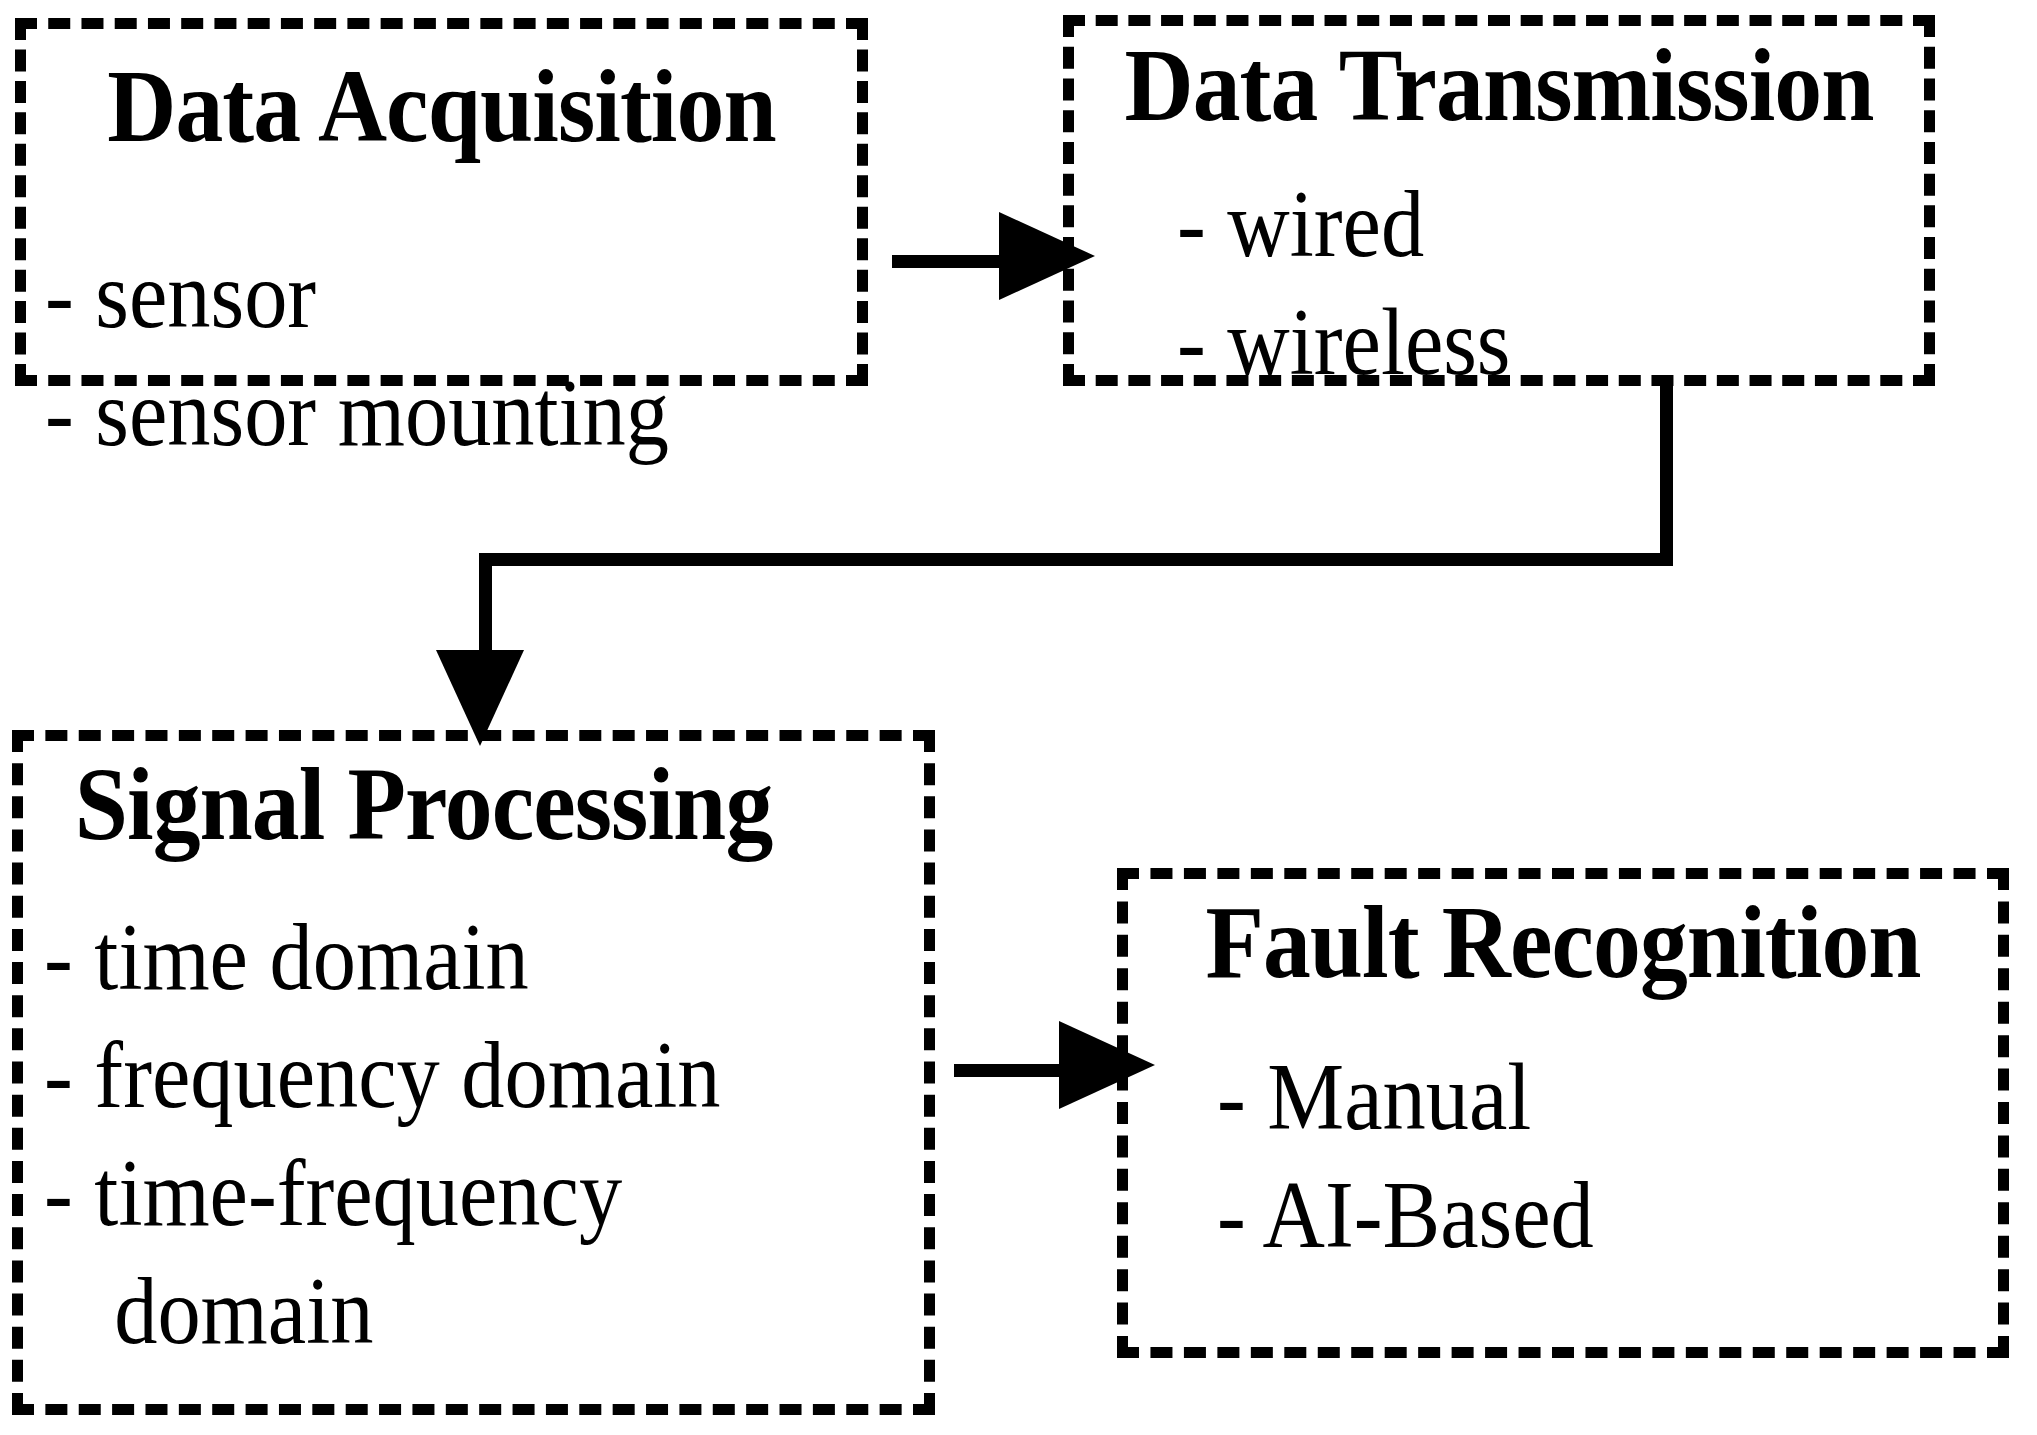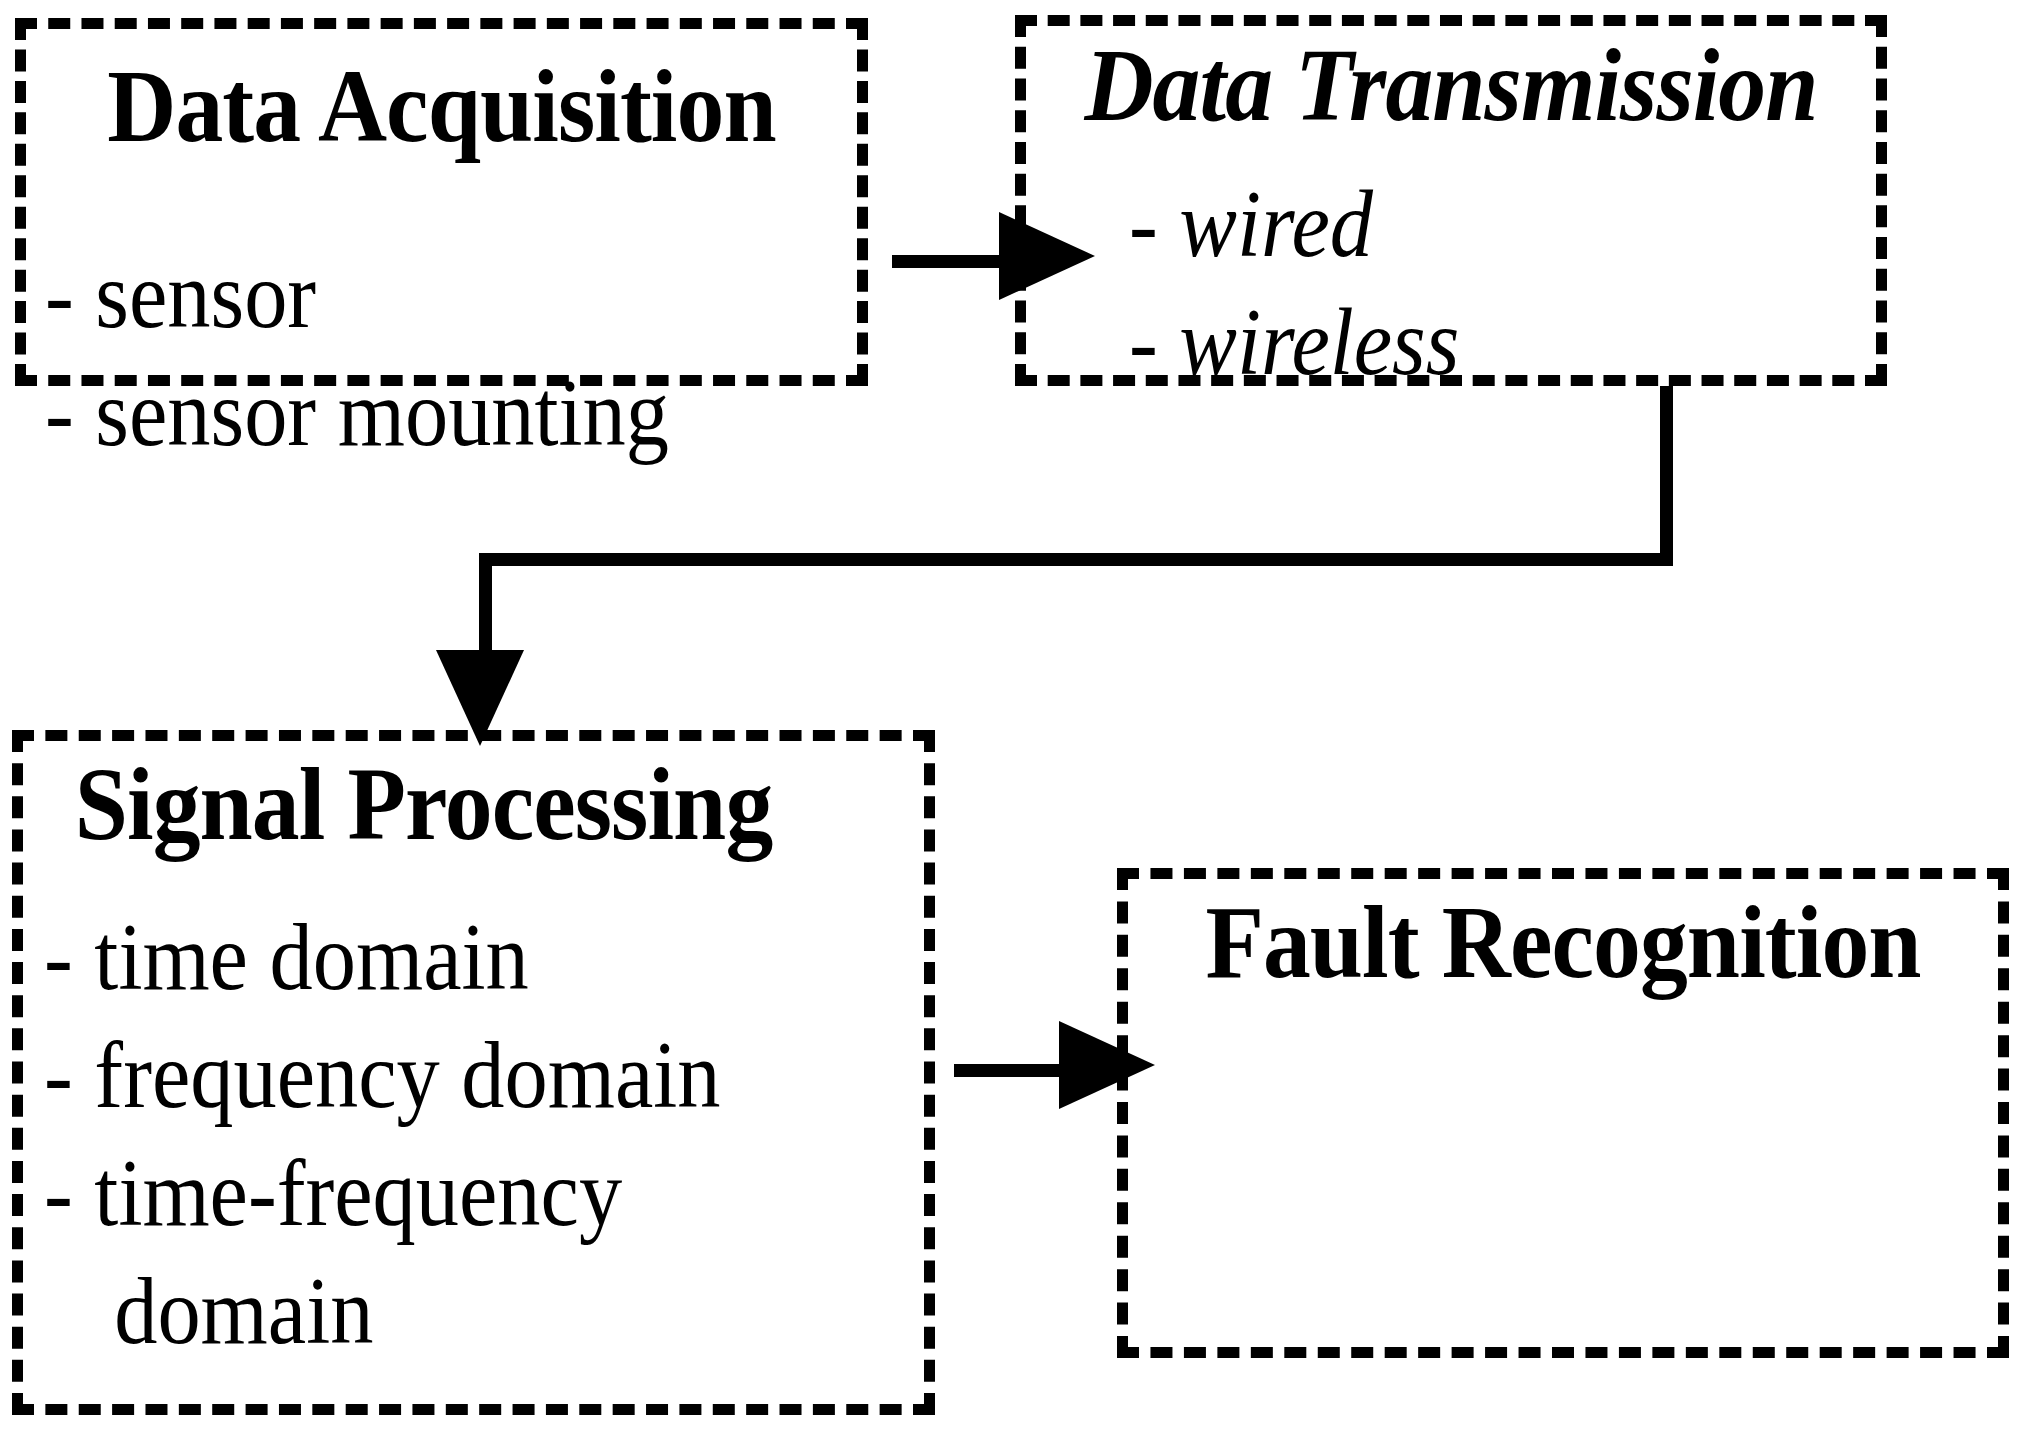--- a/index.html
+++ b/index.html
@@ -30,21 +30,21 @@
     transform:scaleX(0.90);
     transform-origin:left top;
   }
   .bullet.cont{padding-left:78px;}
 
   
   #node-acq   {left:15px;  top:18px;  width:853px; height:368px;}
   #node-acq   .title  {top:36px;  left:10px; right:10px; text-align:center;}
   #node-acq   .bullets{top:178px; left:30px;margin-top:40px;}
 
-  #node-tx    {left:1015px;top:15px;  width:872px; height:371px;font-style:italic;}
+  #node-tx    {left:1063px;top:15px;  width:872px; height:371px;}
   #node-tx    .title  {top:18px;  left:4px;  right:4px; text-align:center;}
   #node-tx    .bullets{top:150px; left:114px;}
 
   #node-sp    {left:12px;  top:730px; width:923px; height:685px;}
   #node-sp    .title  {top:22px;  left:10px; right:10px; text-align:left; padding-left:18px;}
   #node-sp    .bullets{top:168px; left:32px;}
 
   #node-fr    {left:1117px;top:868px; width:892px; height:490px;}
   #node-fr    .title  {top:22px;  left:4px;  right:4px; text-align:center;}
   #node-fr    .bullets{top:170px; left:100px;}
@@ -108,20 +108,24 @@
         <div class="bullet">- time-frequency</div>
         <div class="bullet cont">domain</div>
       </div>
     </div>
   </div>
 
   <div class="node" id="node-fr">
     <div class="border"></div>
     <div class="inner">
       <div class="title">Fault Recognition</div>
+      <div class="bullets">
+        <div class="bullet">- Manual</div>
+        <div class="bullet">- AI-Based</div>
+      </div>
     </div>
   </div>
 
   <div class="edge">
     <div class="hline" id="edge1-line"></div>
     <div class="arrow-right" id="edge1-head"></div>
   </div>
 
   <div class="edge">
     <div class="vline" id="edge2-v1"></div>

